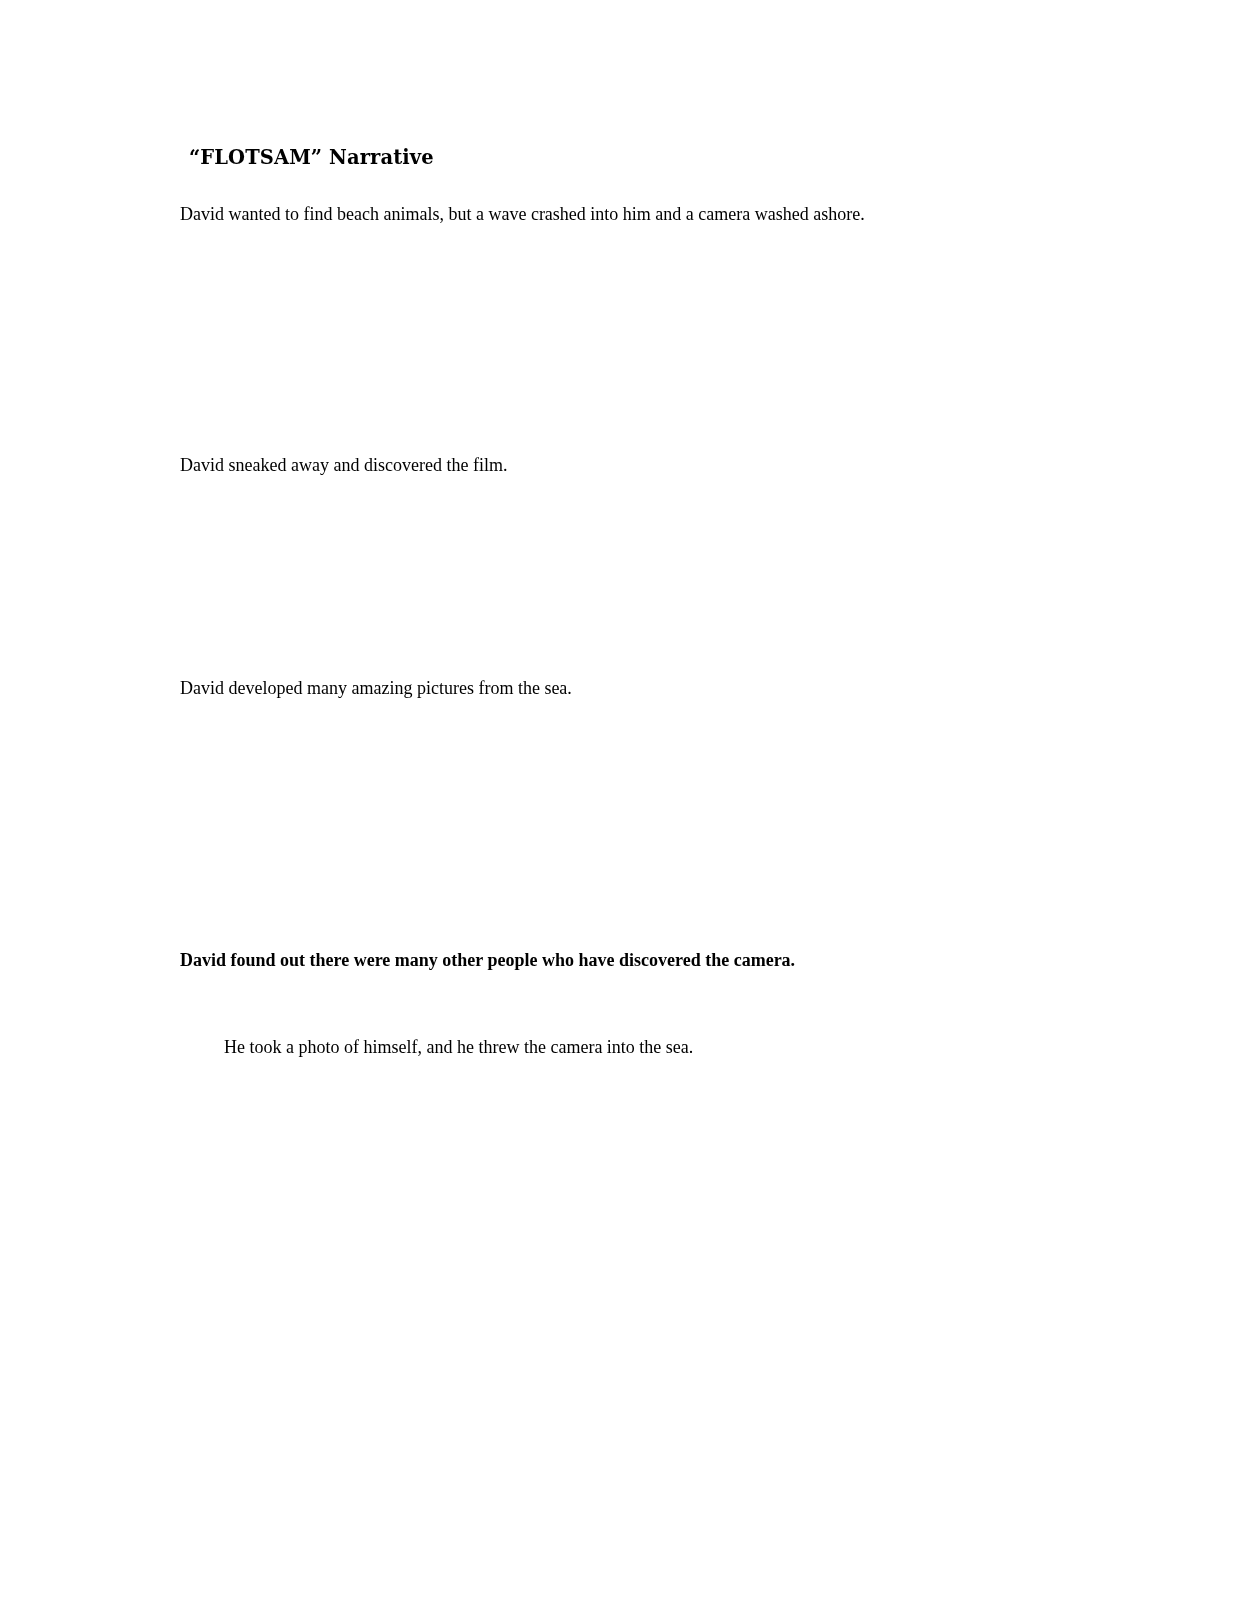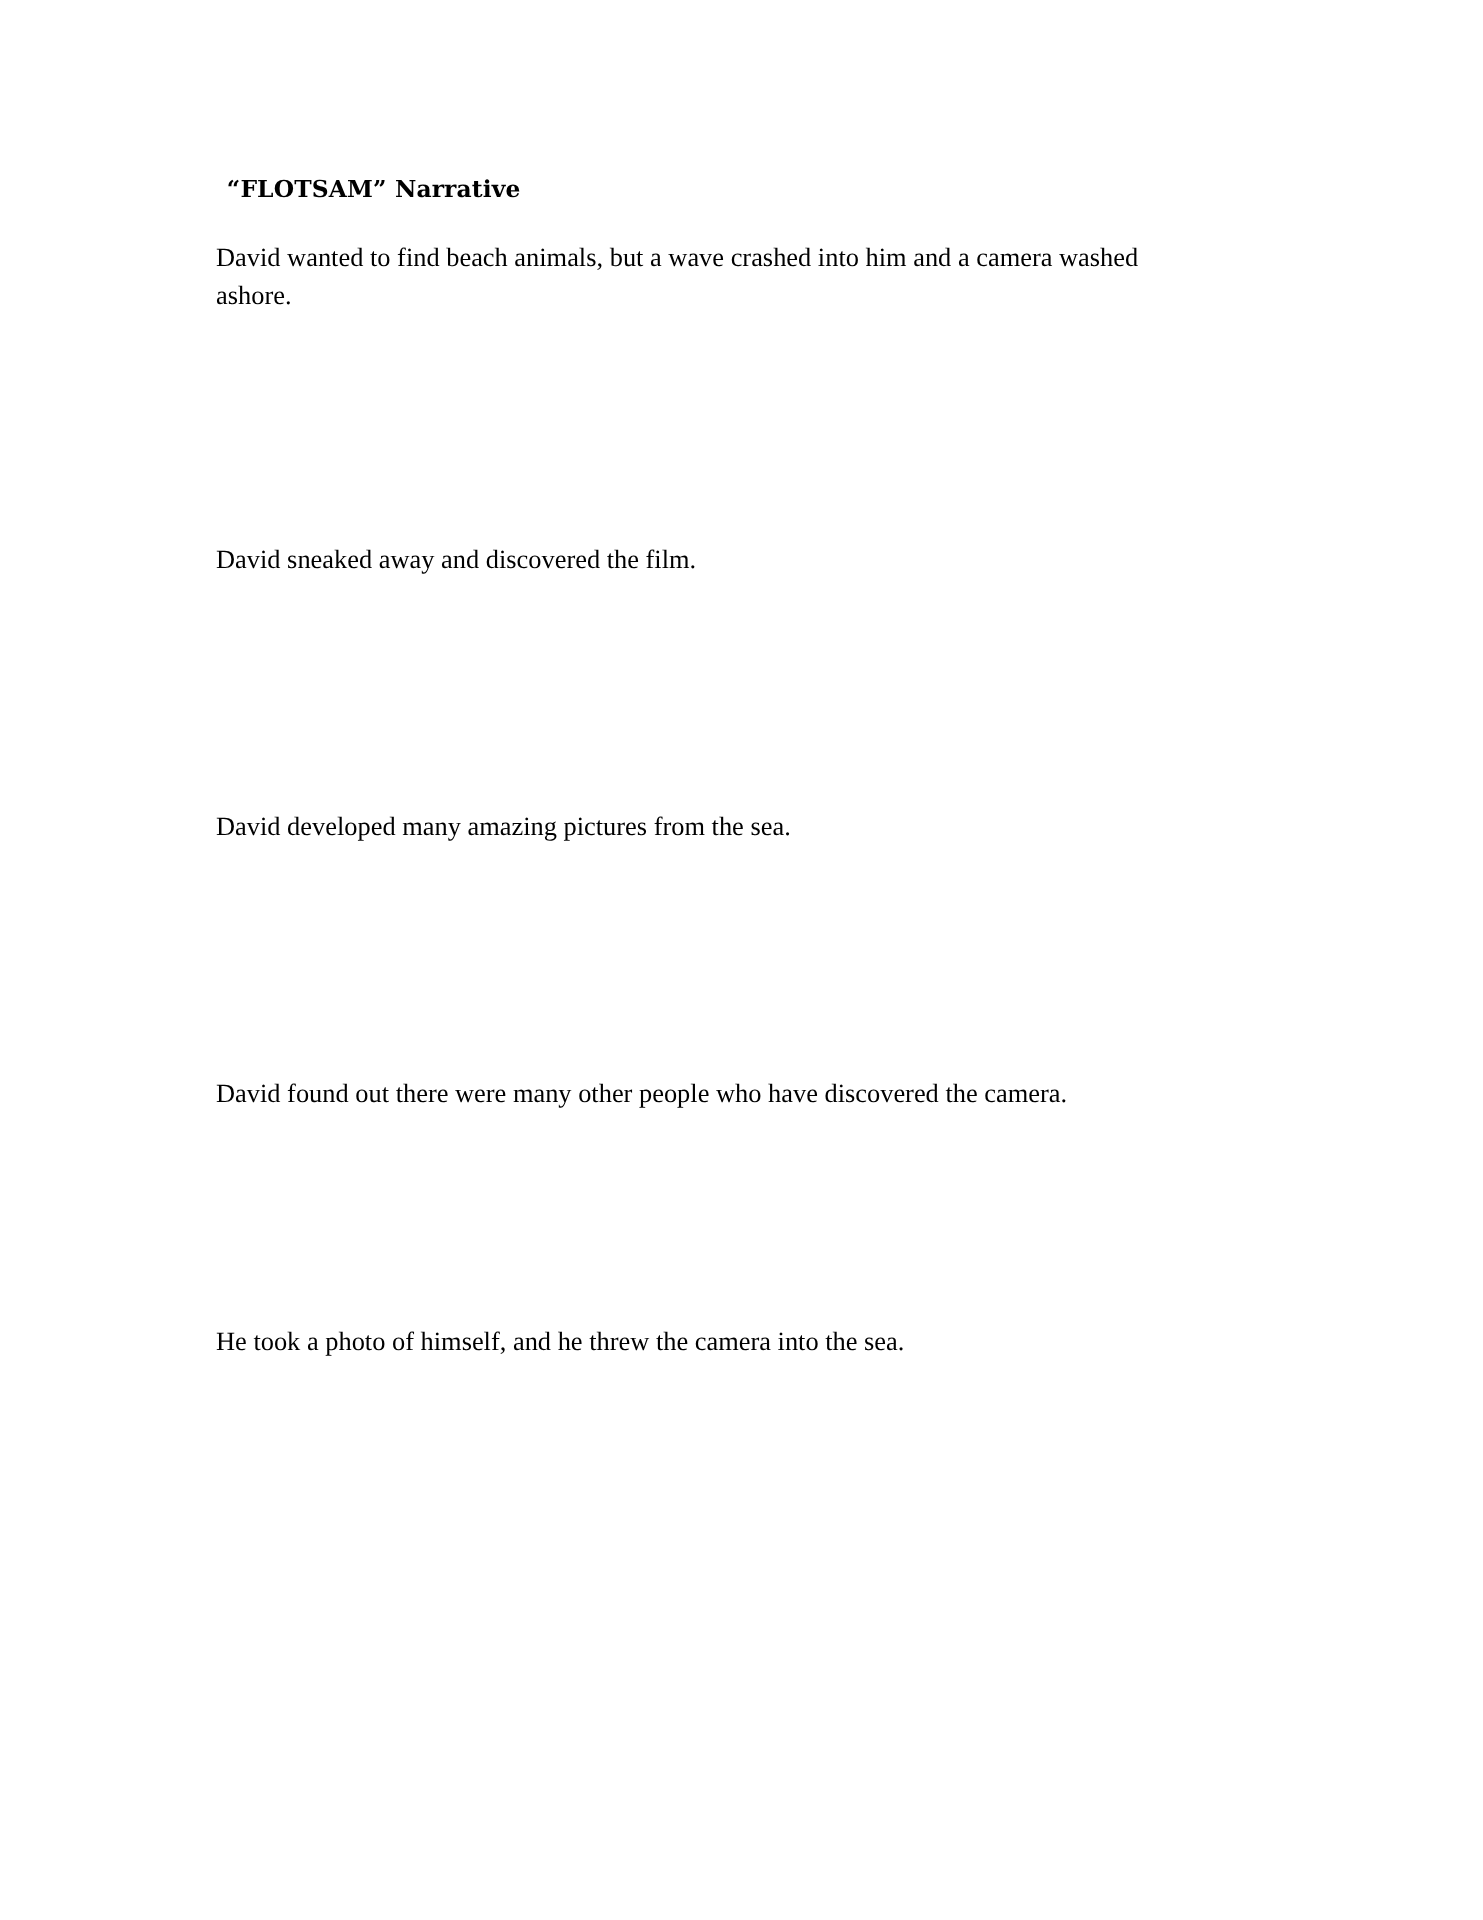--- a/index.html
+++ b/index.html
@@ -32,30 +32,30 @@
     padding-left: 9px;
     position: absolute;
     top: 146px;
     left: 0;
     white-space: nowrap;
   }
   .para {
     position: absolute;
     left: 0;
     font-family: "Liberation Serif", serif;
-    font-size: 22px;
+    font-size: 18px;
     line-height: 31px;
     margin: 0;
     width: 830px;
   }
   .p1 { top: 199px; }
   .p2 { top: 450px; }
   .p3 { top: 673px; }
-  .p4 { top: 895px; }
-  .p5 { top: 1102px; }
+  .p4 { top: 945px; font-weight: bold; }
+  .p5 { top: 1032px; margin-left: 44px; }
 </style>
 </head>
 <body>
 
 <div class="page">
   <div class="content">
 
     <h1 class="doc-title">“FLOTSAM” Narrative</h1>
 
     <p class="para p1">David wanted to find beach animals, but a wave crashed into him and a camera washed ashore.</p>

